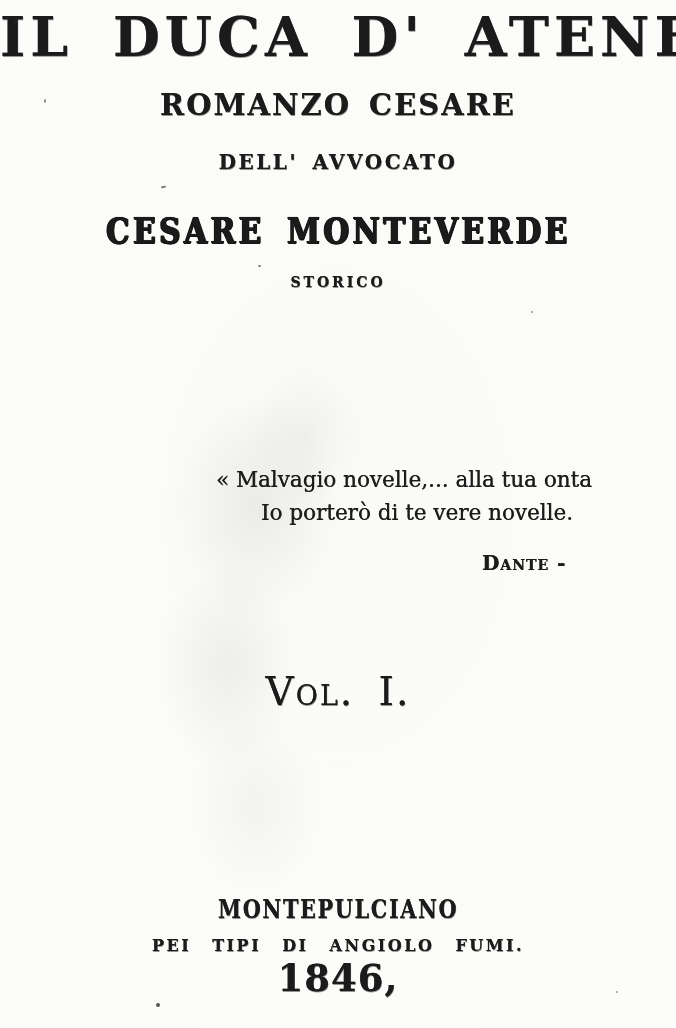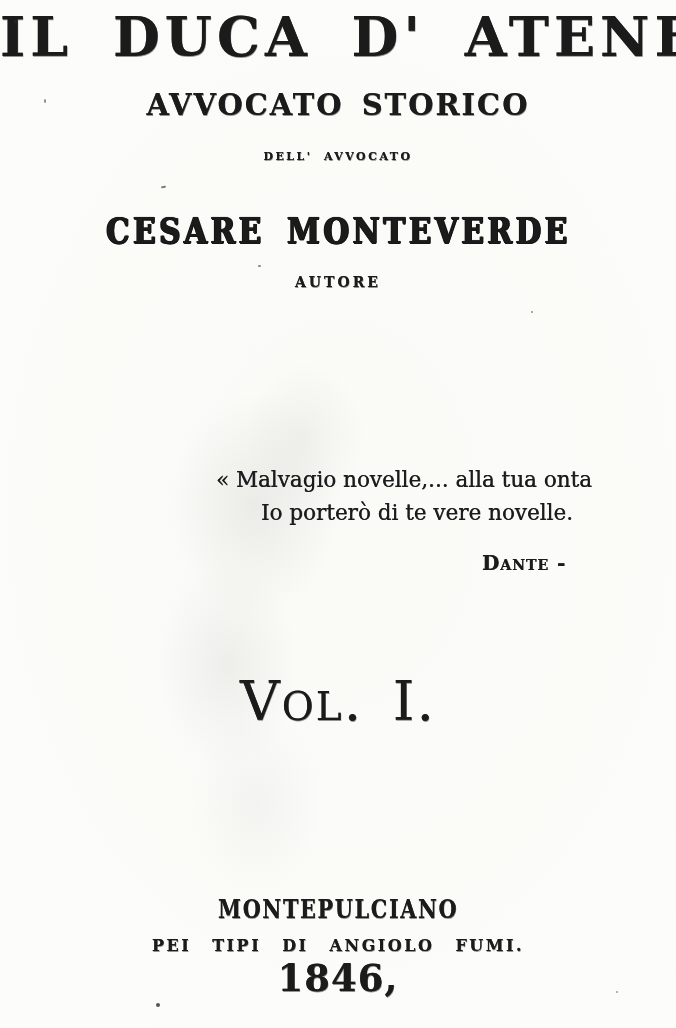--- a/index.html
+++ b/index.html
@@ -45,21 +45,21 @@
   }
   .subtitle {
     top: 88px;
     font-size: 29px;
     font-weight: bold;
     letter-spacing: 2px;
     word-spacing: 6px;
   }
   .author-intro {
     top: 150px;
-    font-size: 11px;
+    font-size: 20px;
     font-weight: bold;
     letter-spacing: 2.5px;
     word-spacing: 5px;
   }
   .author-name {
     top: 210px;
     font-size: 35px;
     font-weight: bold;
   }
   .author-name .squeeze {
@@ -107,21 +107,21 @@
   .epigraph .attribution {
     margin-left: 266px;
     margin-top: 18px;
     font-variant: small-caps;
     font-weight: bold;
     font-size: 20px;
     letter-spacing: 1px;
   }
   .volume {
     top: 669px;
-    font-size: 55px;
+    font-size: 39px;
     font-variant: small-caps;
     letter-spacing: 2px;
     word-spacing: 10px;
   }
   .imprint-place {
     top: 894px;
     font-size: 26px;
     font-weight: bold;
   }
   .imprint-place .squeeze {
@@ -156,29 +156,29 @@
   .s6 { left: 156px; top: 1003px; width: 4px; height: 4px; opacity: .8; }
   .s7 { left: 616px; top: 991px; width: 2px; height: 2px; opacity: .45; }
 </style>
 </head>
 <body>
 
 <div class="page">
 
   <div class="block main-title ink">IL DUCA D' ATENE</div>
 
-  <div class="block subtitle ink">AVVOCATO STORICO</div>
+  <div class="block subtitle ink">ROMANZO CESARE</div>
 
   <div class="block author-intro ink">DELL' AVVOCATO</div>
 
   <div class="block author-name">
     <span class="squeeze">CESARE MONTEVERDE</span>
   </div>
 
-  <div class="block author-role ink">AUTORE</div>
+  <div class="block author-role ink">STORICO</div>
 
 
   <div class="epigraph">
     <div class="line1">« Malvagio novelle,... alla tua onta</div>
     <div class="line2">Io porterò di te vere novelle.</div>
     <div class="attribution">Dante -</div>
   </div>
 
   <div class="block volume ink">Vol. I.</div>
 

